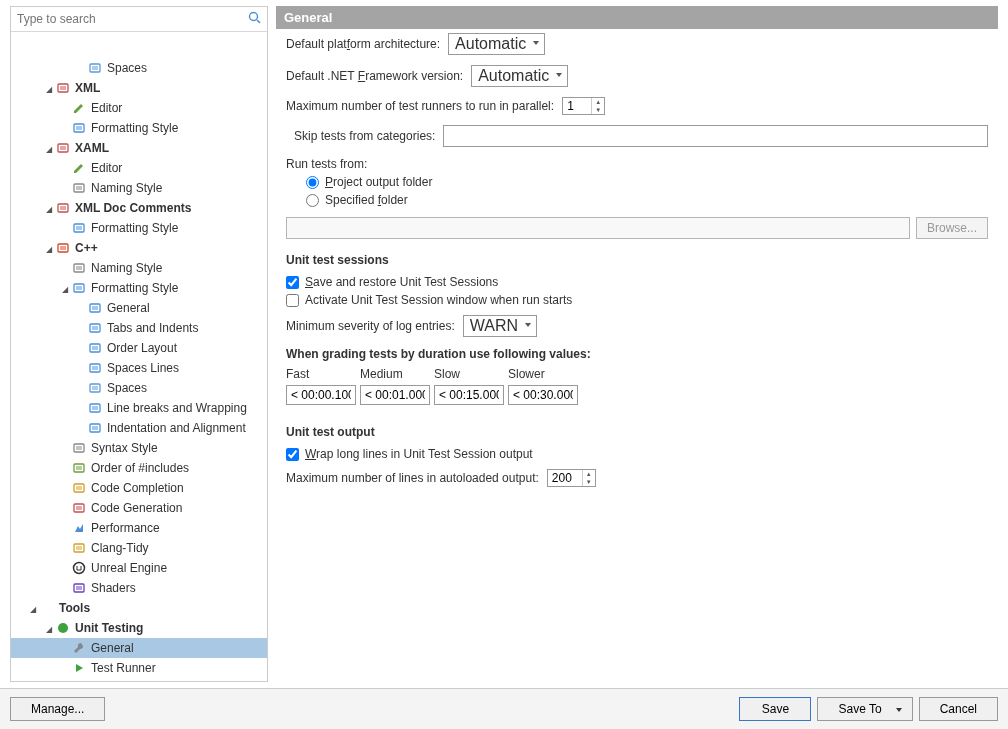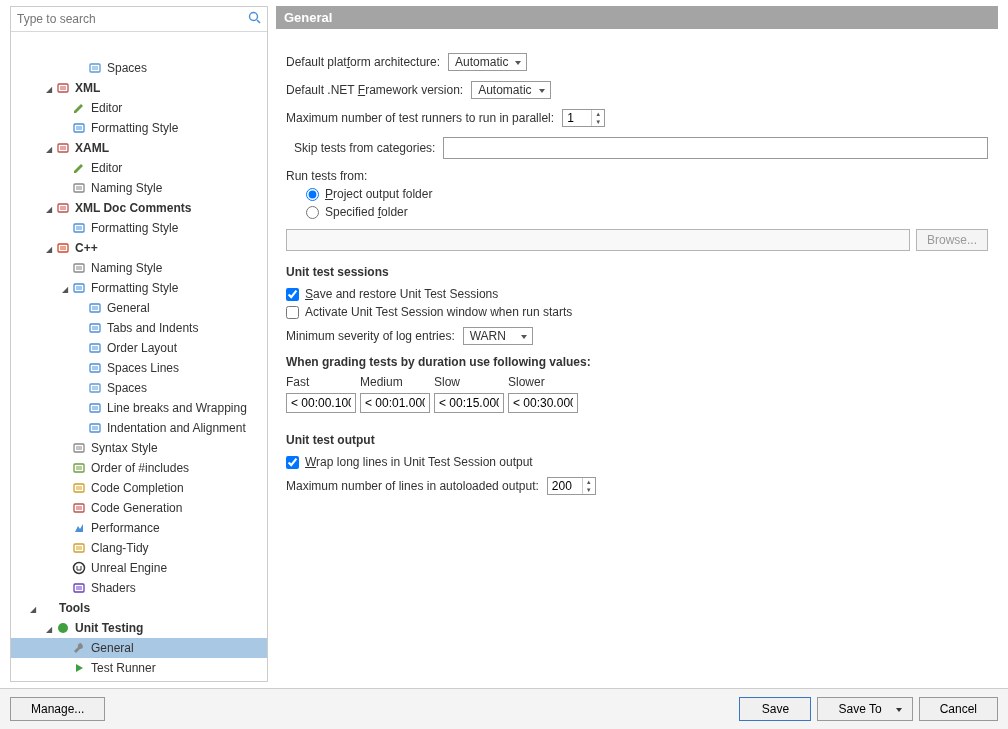--- a/index.html
+++ b/index.html
@@ -16,24 +16,24 @@
 .tree-node { display: flex; align-items: center; height: 20px; padding-right: 4px; cursor: pointer; white-space: nowrap; }
 .tree-node.selected { background: #a8c8e4; }
 .arrow { display: inline-block; width: 12px; text-align: center; color: #555; font-size: 10px; }
 .arrow.expanded::before { content: "◢"; font-size: 8px; }
 .arrow.none { visibility: hidden; }
 .node-icon { width: 16px; height: 16px; margin-right: 4px; display: inline-flex; align-items: center; justify-content: center; font-size: 11px; }
 .node-label { font-size: 12px; }
 .bold { font-weight: 600; }
 .content { flex: 1; display: flex; flex-direction: column; overflow: hidden; padding: 6px 10px 6px 8px; }
 .content-header { background: #a4a4a4; color: #fff; font-weight: 600; padding: 4px 8px; font-size: 13px; }
-.content-body { flex: 1; overflow-y: auto; padding: 24px 10px; }
+.content-body { flex: 1; overflow-y: auto; padding: 4px 10px; }
 .form-row { display: flex; align-items: center; margin-bottom: 10px; }
 .form-label { margin-right: 8px; }
-.dropdown { border: 1px solid #999; background: #fff; padding: 1px 18px 1px 6px; position: relative; min-width: 70px; font-size: 12px; }
+.dropdown { border: 1px solid #999; background: #fff; padding: 1px 18px 1px 6px; position: relative; min-width: 70px; font-size: 16px; }
 .dropdown::after { content: ""; position: absolute; right: 5px; top: 7px; border-left: 3px solid transparent; border-right: 3px solid transparent; border-top: 4px solid #555; }
 .spinner { border: 1px solid #999; display: flex; align-items: center; }
 .spinner input { border: none; width: 28px; padding: 1px 4px; text-align: left; font-size: 12px; outline: none; }
 .spinner-btns { display: flex; flex-direction: column; border-left: 1px solid #ccc; }
 .spinner-btns span { width: 12px; height: 8px; display: flex; align-items: center; justify-content: center; font-size: 6px; color: #555; cursor: pointer; }
 .full-input { flex: 1; border: 1px solid #999; padding: 3px 4px; font-size: 12px; }
 .section-heading { font-weight: 600; margin: 14px 0 8px 0; }
 .radio-row, .check-row { display: flex; align-items: center; margin: 4px 0 4px 20px; }
 .radio-row input, .check-row input { margin-right: 6px; }
 .check-row { margin-left: 0; }

